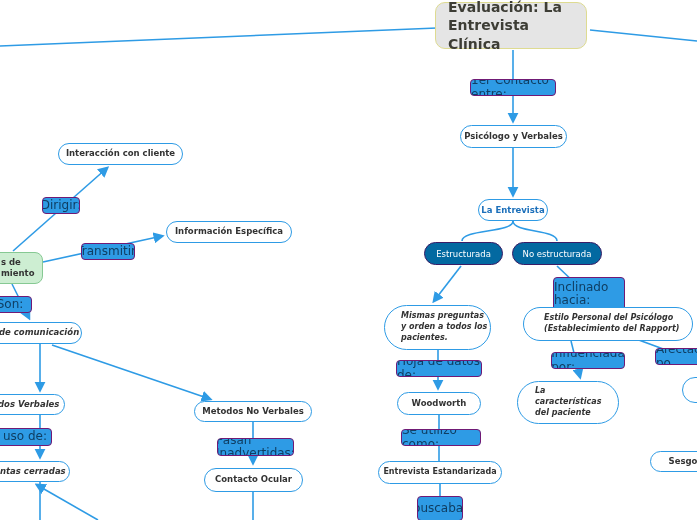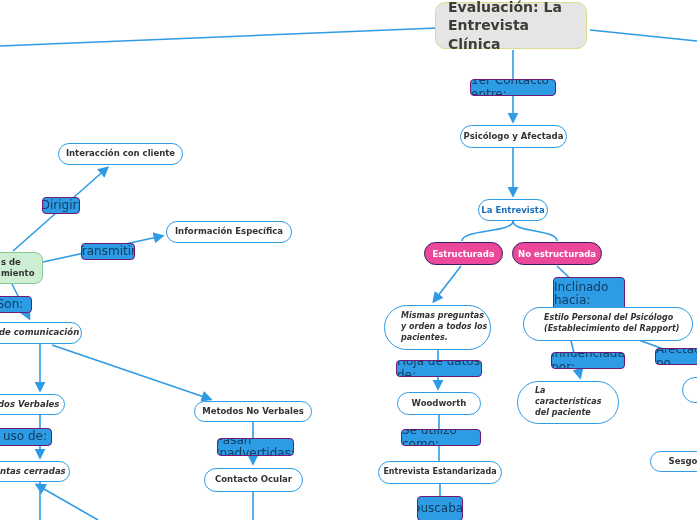--- a/index.html
+++ b/index.html
@@ -14,23 +14,23 @@
     display:flex;align-items:center;justify-content:center;
     font-size:8.5px;font-weight:bold;color:#333333;text-align:center;
     line-height:1.35;overflow:hidden;
   }
   .rect{
     background:#ffffff;border:1.6px solid #2e9be5;border-radius:11px;
     display:flex;align-items:center;justify-content:center;
     font-size:8.5px;font-weight:bold;color:#1b6fba;text-align:center;
   }
   .pill{
-    background:#ec4899;border:1.6px solid #3a1c66;border-radius:999px;
+    background:#0369a1;border:1.6px solid #3a1c66;border-radius:999px;
     display:flex;align-items:center;justify-content:center;
-    font-size:8.5px;font-weight:bold;color:#ffffff;text-align:center;
+    font-size:8.5px;font-weight:normal;color:#ffffff;text-align:center;
   }
   .label{
     background:#2e9be5;border:1px solid #701a75;border-radius:4px;
     display:flex;align-items:center;justify-content:center;
     font-size:12px;color:#0f3e63;line-height:1.1;overflow:hidden;
   }
   .yellow{
     background:#e5e5e5;border:1px solid #dedb91;border-radius:10px;
     display:flex;align-items:center;
     font-size:14px;font-weight:bold;color:#3d3d35;line-height:1.3;
@@ -85,21 +85,21 @@
       <line x1="98" y1="520" x2="37" y2="485" marker-end="url(#arw)"></line>
       <line x1="253" y1="422" x2="253" y2="463" marker-end="url(#arw)"></line>
       <line x1="253" y1="492" x2="253" y2="520"></line>
     </g>
   </svg>
 
   <div class="node yellow pre" style="left:435px;top:2px;width:152px;height:47px;">Evaluación: La
 Entrevista Clínica</div>
 
   <div class="label" style="left:470px;top:79px;width:86px;height:17px;">1er Contacto entre:</div>
-  <div class="node oval" style="left:460px;top:125px;width:107px;height:23px;">Psicólogo y Afectada</div>
+  <div class="node oval" style="left:460px;top:125px;width:107px;height:23px;">Psicólogo y Verbales</div>
   <div class="node rect" style="left:478px;top:199px;width:70px;height:22px;">La Entrevista</div>
   <div class="node pill" style="left:424px;top:242px;width:79px;height:23px;">Estructurada</div>
   <div class="node pill" style="left:512px;top:242px;width:90px;height:23px;">No estructurada</div>
 
   <div class="node oval pre tleft" style="left:384px;top:305px;width:107px;height:45px;padding-left:16px;font-size:8px;">Mismas preguntas
 y orden a todos los
 pacientes.</div>
   <div class="label" style="left:396px;top:360px;width:86px;height:17px;">Hoja de datos de:</div>
   <div class="node oval" style="left:397px;top:392px;width:84px;height:23px;">Woodworth</div>
   <div class="label" style="left:401px;top:429px;width:80px;height:17px;">Se utilizó como:</div>

